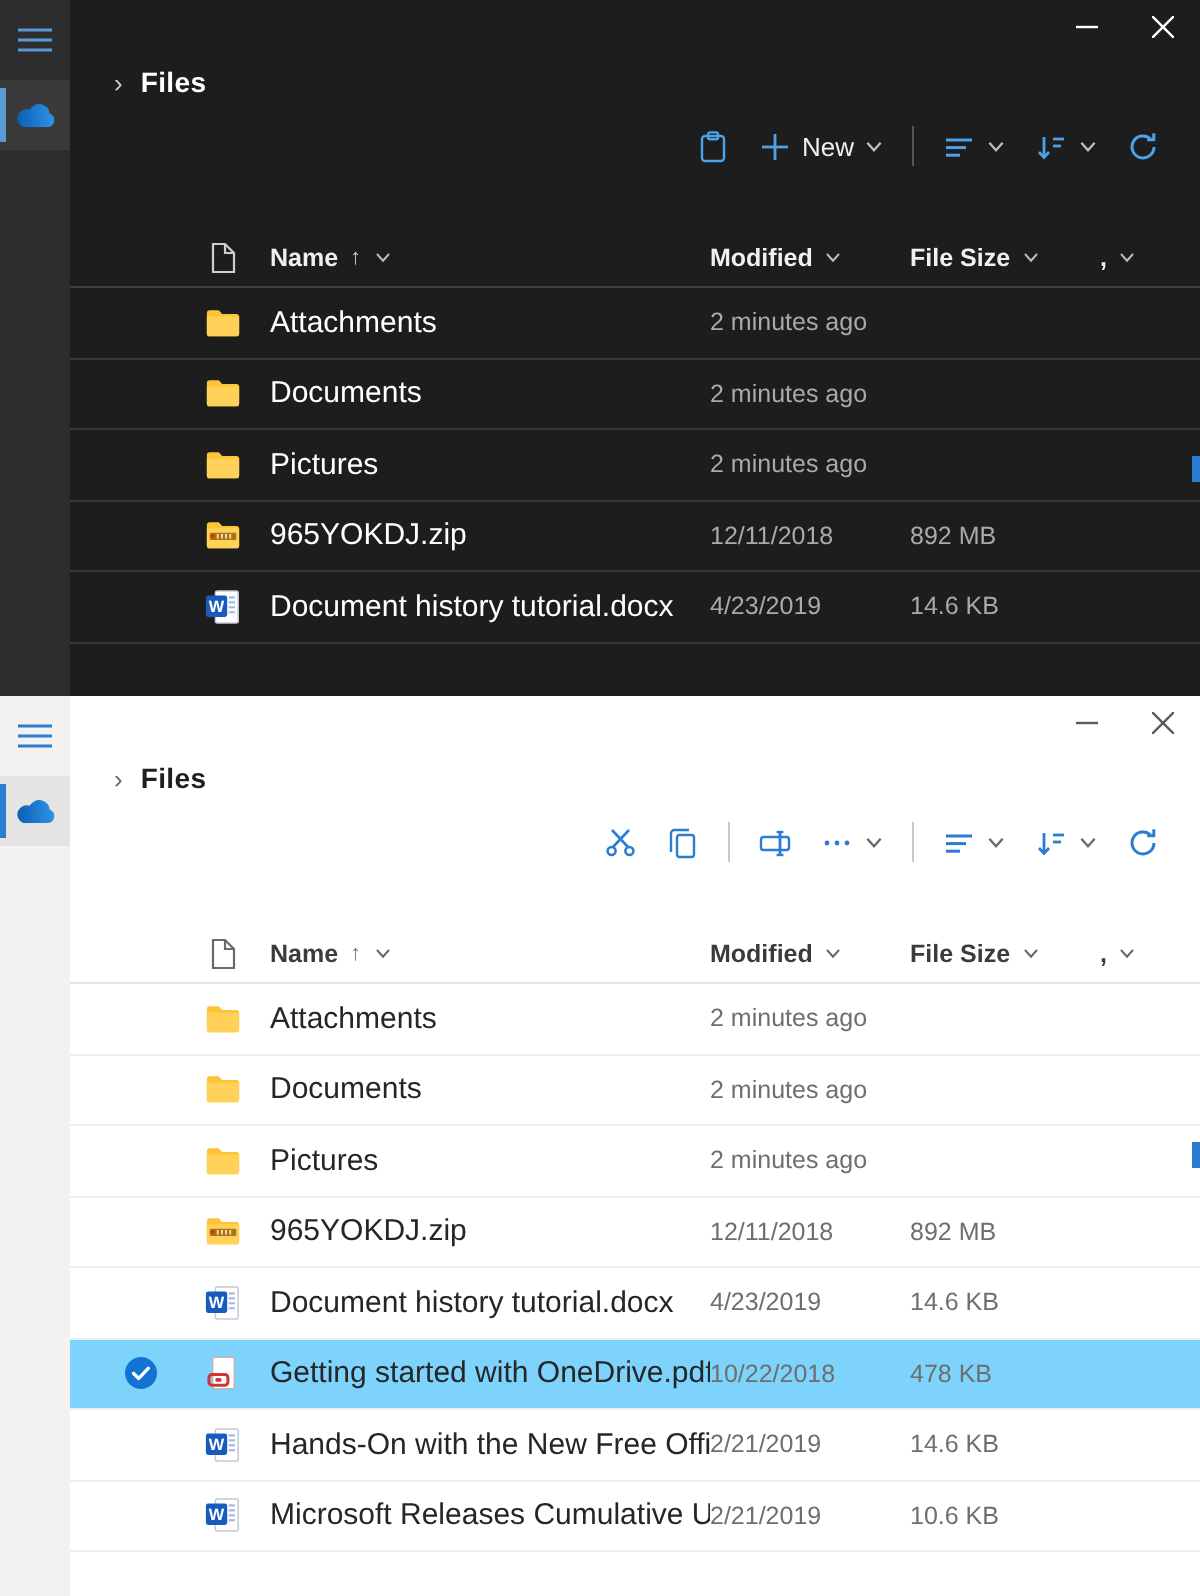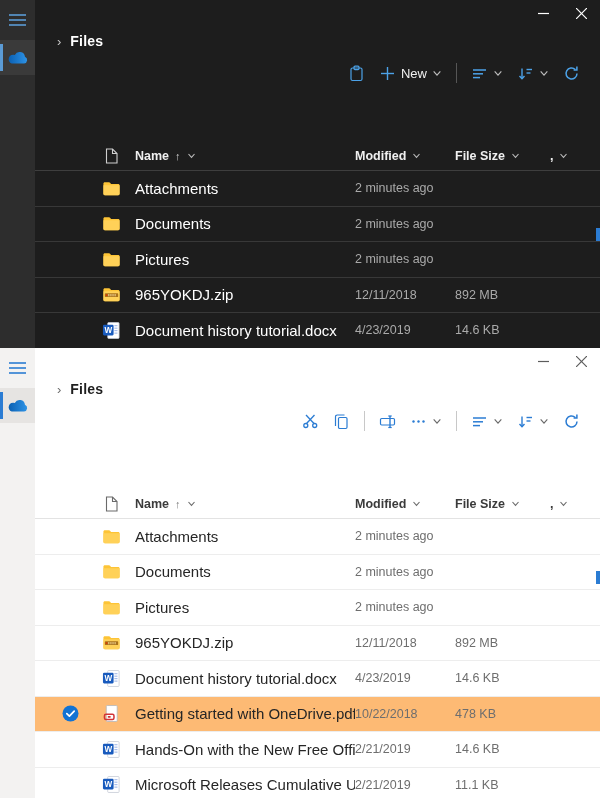--- a/index.html
+++ b/index.html
@@ -52,37 +52,37 @@
   .win-dark  .tool .lbl { color:#f0f0f0; }
   .chev { width:10px; height:10px; }
   .win-dark  .chev { color:#bdbdbd; }
   .win-light .chev { color:#6a6a6a; }
   .vsep { width:1px; height:20px; }
   .win-dark  .vsep { background:#565656; }
   .win-light .vsep { background:#c8c8c8; }
 
   
   .thead, .row { display:grid; grid-template-columns:34px 48px 1fr 100px 95px 50px; align-items:center; padding-left:18px; }
-  .thead { height:30px; margin-top:51px; font-size:12.5px; font-weight:700; }
+  .thead { height:30px; margin-top:24px; font-size:12.5px; font-weight:700; }
   .win-dark  .thead { color:#f0f0f0; border-bottom:1px solid #3e3e3e; }
   .win-light .thead { color:#3b3b3b; border-bottom:1px solid #e3e3e3; }
   .hcell { display:flex; align-items:center; gap:6px; }
   .hcell .harrow { font-size:11px; font-weight:400; }
   .win-dark  .hcell .harrow { color:#cfcfcf; }
   .win-light .hcell .harrow { color:#7a7a7a; }
   .hcell .chev { width:9px; height:9px; }
   .page-ic { width:15px; height:16px; }
   .win-dark  .page-ic { color:#cfcfcf; }
   .win-light .page-ic { color:#6a6a6a; }
   .hicon { justify-content:center; }
 
   .row { height:35.5px; cursor:pointer; }
   .win-dark  .row { border-bottom:1px solid #383838; }
   .win-light .row { border-bottom:1px solid #ededed; }
-  .win-light .row.selected { background:#fdba74; }
+  .win-light .row.selected { background:#7dd3fc; }
   .cell-check { display:flex; justify-content:center; }
   .cell-check svg { width:17px; height:17px; }
   .cell-icon { display:flex; justify-content:center; }
   .cell-icon svg { width:19px; height:19px; }
   .cell-name { font-size:15px; white-space:nowrap; overflow:hidden; }
   .win-dark  .cell-name { color:#ffffff; }
   .win-light .cell-name { color:#262626; }
   .cell-mod, .cell-size { font-size:12.5px; white-space:nowrap; }
   .win-dark  .cell-mod, .win-dark .cell-size { color:#aaaaaa; }
   .win-light .cell-mod, .win-light .cell-size { color:#6e6e6e; }
@@ -575,19 +575,19 @@
                 <rect x="13" y="7" width="3.3" height="1.1"></rect>
                 <rect x="13" y="9.6" width="3.3" height="1.1"></rect>
                 <rect x="13" y="12.2" width="3.3" height="1.1"></rect>
               </g>
               <rect x="1" y="4" width="11.2" height="11.2" rx="1.2" fill="#185abd"></rect>
               <text x="6.6" y="12.4" font-size="8.6" font-weight="bold" fill="#ffffff" text-anchor="middle" font-family="Liberation Sans, sans-serif">W</text>
             </svg>
           </div>
           <div class="cell-name">Microsoft Releases Cumulative Update ...</div>
           <div class="cell-mod">2/21/2019</div>
-          <div class="cell-size">11.1 KB</div>
+          <div class="cell-size">10.6 KB</div>
           <div></div>
         </div>
       </div>
   </div>
   <div class="sliver"></div>
 </div>
 
 </body></html>

